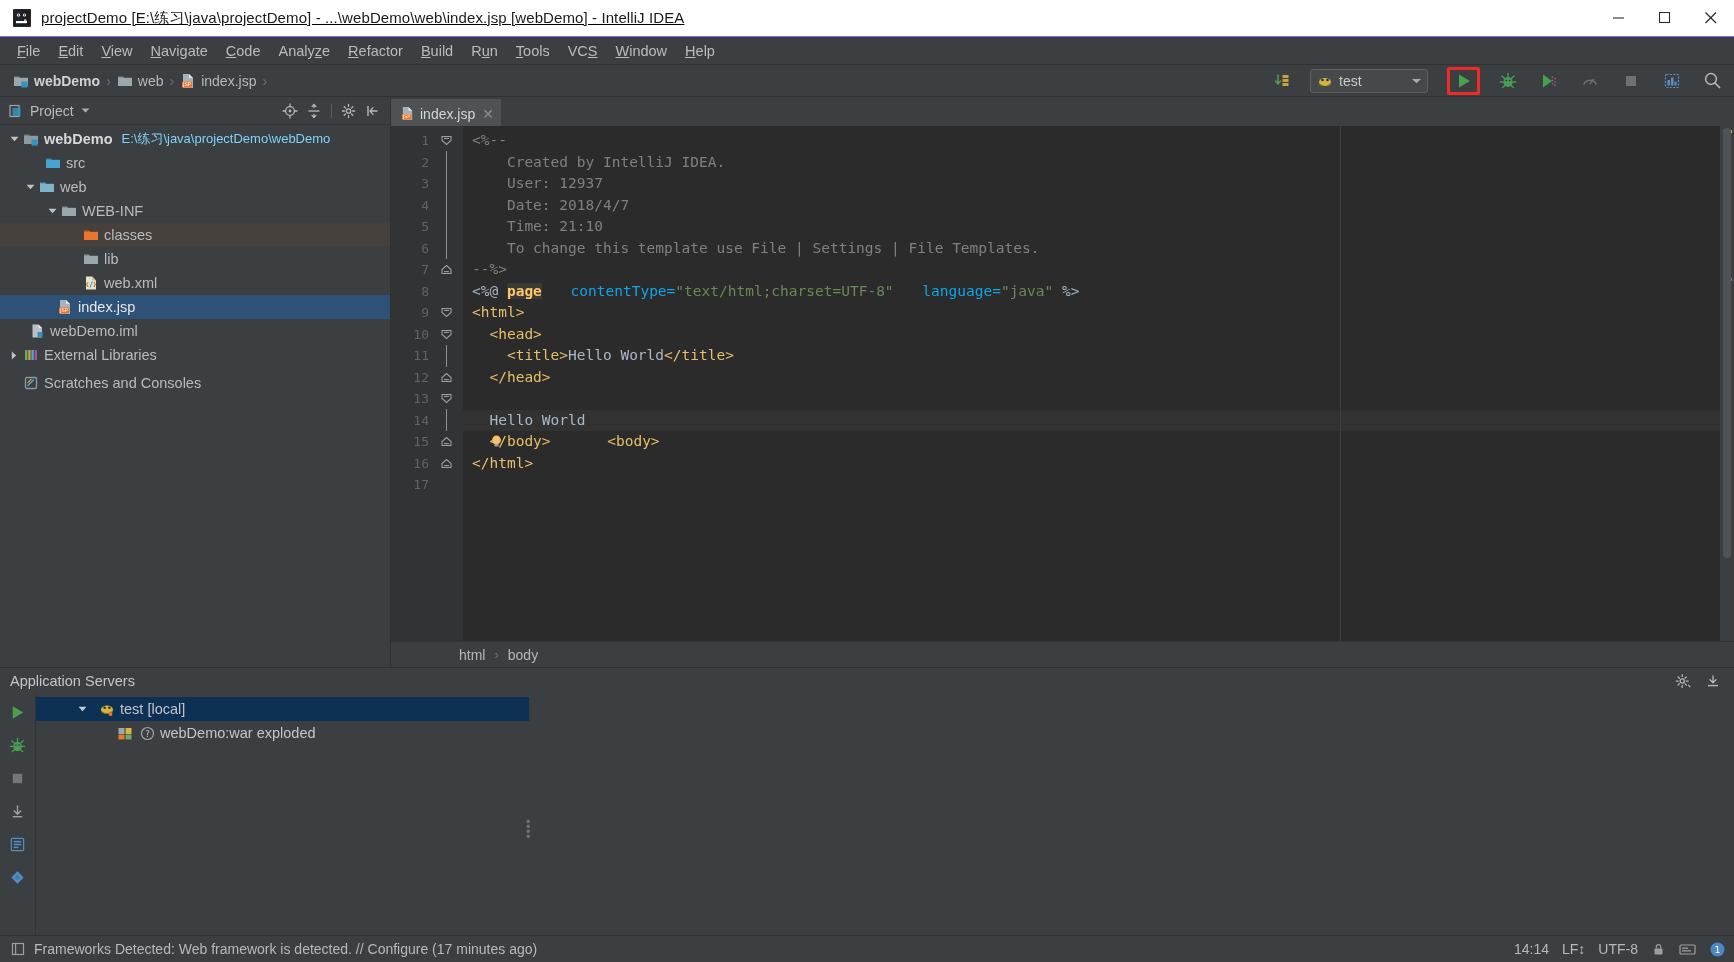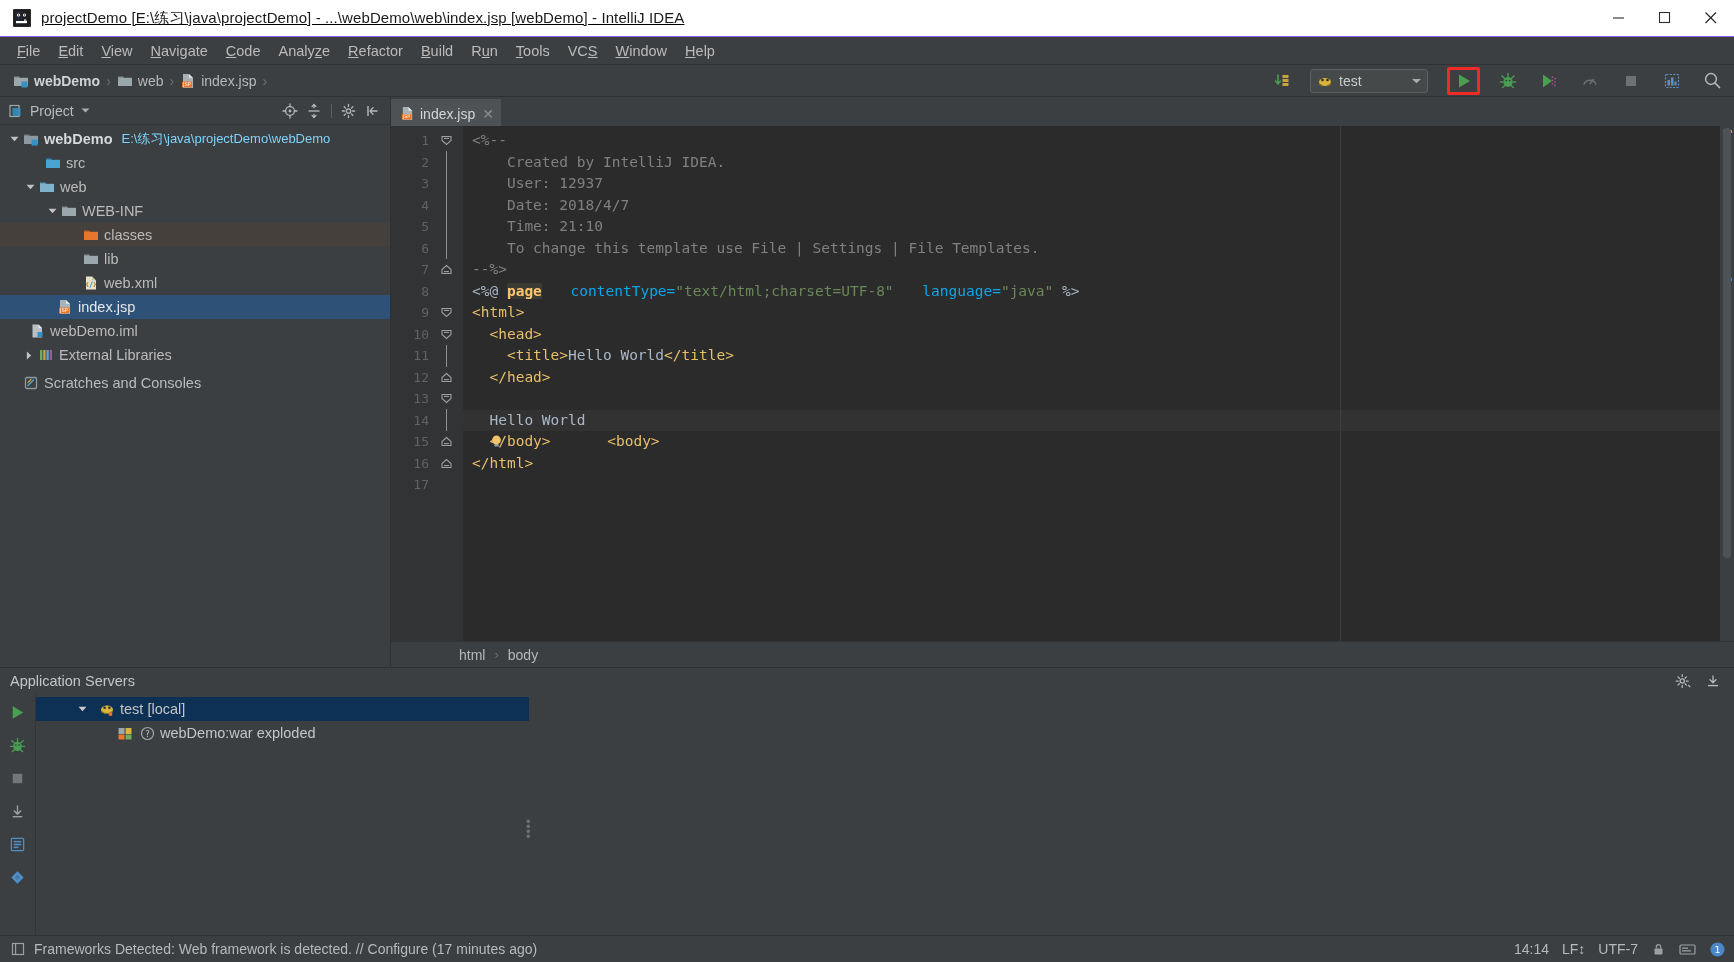--- a/index.html
+++ b/index.html
@@ -521,21 +521,21 @@
           <span class="ticon">
             <svg width="16" height="16" viewBox="0 0 16 16">
               <path d="M3.5 1.5h6l3.5 3.6v9.4H3.5z" fill="#b9bfc4"></path>
               <path d="M9.5 1.5l3.5 3.6H9.5z" fill="#e2e6e9"></path>
               <rect x="8.5" y="9" width="5" height="5" fill="#3592c4"></rect>
             </svg>
           </span>
           <span class="tlabel">webDemo.iml</span>
         </div>
 
-        <div class="trow" style="padding-left:21px;">
+        <div class="trow" style="padding-left:6px;">
           <span class="tarrow">
             <svg width="8" height="9" viewBox="0 0 8 9">
                 <path d="M1.8 0.5l4.4 4-4.4 4z" fill="#c0c3c5"></path>
               </svg>
           </span>
           <span class="ticon">
             <svg width="16" height="16" viewBox="0 0 16 16">
               <rect x="2" y="3" width="2.4" height="10" fill="#6eac5e"></rect>
               <rect x="5.2" y="3" width="2.4" height="10" fill="#c9a33e"></rect>
               <rect x="8.4" y="3" width="2.4" height="10" fill="#5aa5d6"></rect>
@@ -883,21 +883,21 @@
     <span class="sb-ic">
       <svg width="16" height="16" viewBox="0 0 16 16">
         <rect x="2.5" y="2.5" width="11" height="11" fill="none" stroke="#9aa0a3" stroke-width="1.2"></rect>
         <line x1="5.6" y1="2.5" x2="5.6" y2="13.5" stroke="#9aa0a3" stroke-width="1.2"></line>
       </svg>
     </span>
     <span class="sb-msg">Frameworks Detected: Web framework is detected. // Configure (17 minutes ago)</span>
     <div class="sb-right">
       <span class="sb-item">14:14</span>
       <span class="sb-item">LF↕</span>
-      <span class="sb-item">UTF-7</span>
+      <span class="sb-item">UTF-8</span>
       <span class="sb-ic">
         <svg width="15" height="15" viewBox="0 0 15 15">
           <rect x="3.5" y="6.5" width="8" height="6" rx="0.8" fill="#9aa0a3"></rect>
           <path d="M5.3 6.5V4.8a2.2 2.2 0 0 1 4.4 0v1.7" fill="none" stroke="#9aa0a3" stroke-width="1.2"></path>
         </svg>
       </span>
       <span class="sb-ic">
         <svg width="17" height="15" viewBox="0 0 17 15">
           <rect x="1" y="3" width="15" height="9" rx="1" fill="none" stroke="#9aa0a3" stroke-width="1.2"></rect>
           <rect x="3" y="5.5" width="6" height="1.3" fill="#9aa0a3"></rect>

